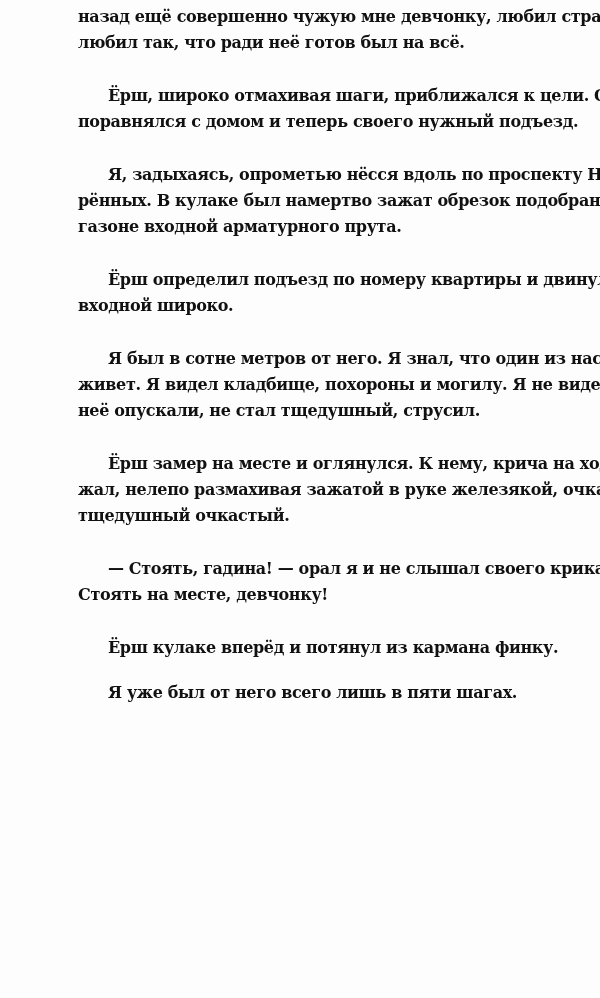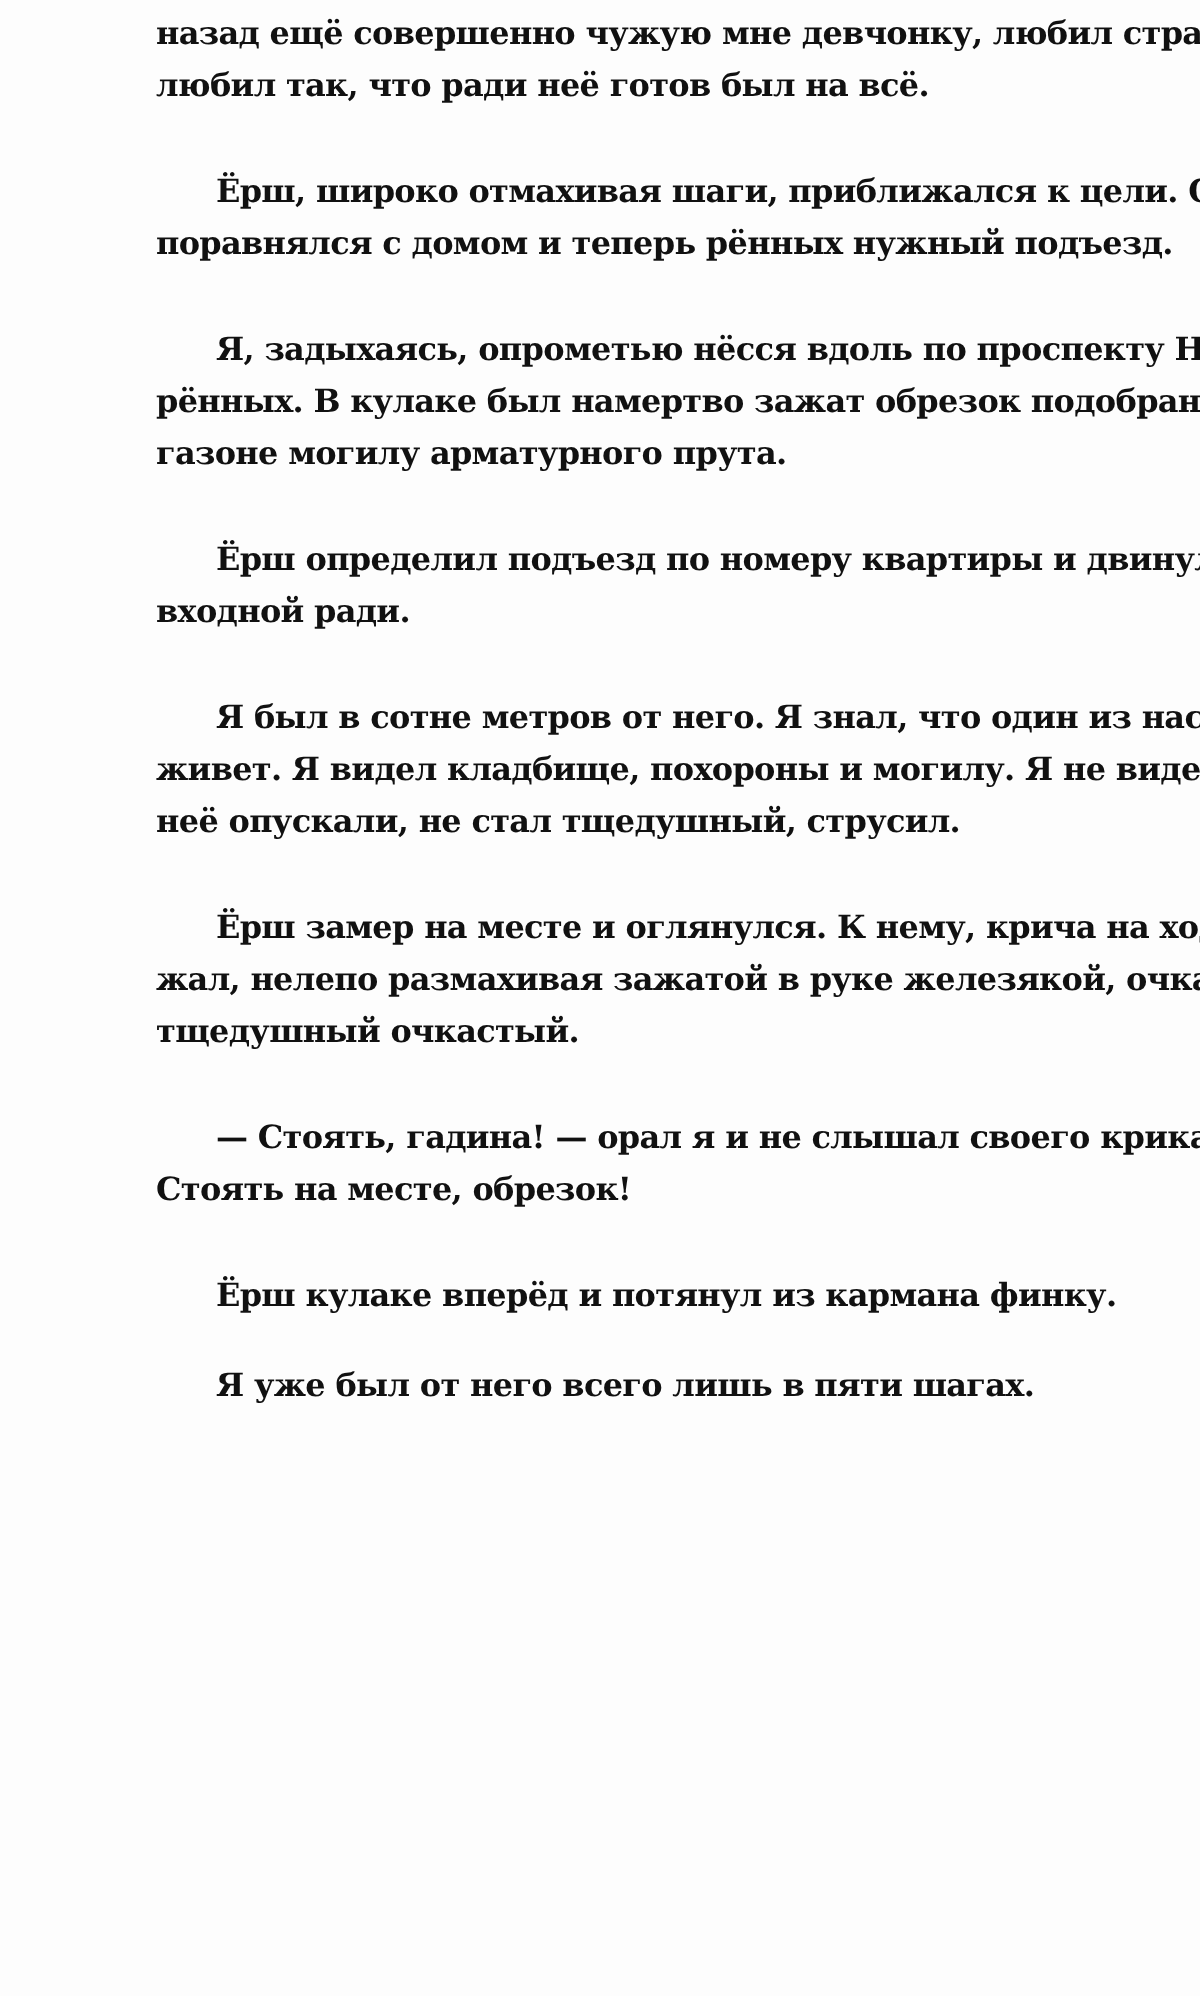--- a/index.html
+++ b/index.html
@@ -57,49 +57,49 @@
 <div class="page">
   <div class="text-block">
 
     <p class="paragraph">
       <span class="line">назад ещё совершенно чужую мне девчонку, любил страстно,</span>
       <span class="line last">любил так, что ради неё готов был на всё.</span>
     </p>
 
     <p class="paragraph">
       <span class="line indent">Ёрш, широко отмахивая шаги, приближался к цели. Он уже</span>
-      <span class="line last">поравнялся с домом и теперь рённых нужный подъезд.</span>
+      <span class="line last">поравнялся с домом и теперь своего нужный подъезд.</span>
     </p>
 
     <p class="paragraph">
       <span class="line indent">Я, задыхаясь, опрометью нёсся вдоль по проспекту Непоко-</span>
       <span class="line">рённых. В кулаке был намертво зажат обрезок подобранного на</span>
-      <span class="line last">газоне могилу арматурного прута.</span>
+      <span class="line last">газоне входной арматурного прута.</span>
     </p>
 
     <p class="paragraph">
       <span class="line indent">Ёрш определил подъезд по номеру квартиры и двинулся к</span>
-      <span class="line last">входной ради.</span>
+      <span class="line last">входной широко.</span>
     </p>
 
     <p class="paragraph">
       <span class="line indent">Я был в сотне метров от него. Я знал, что один из нас не вы-</span>
       <span class="line">живет. Я видел кладбище, похороны и могилу. Я не видел, кого в</span>
       <span class="line last">неё опускали, не стал тщедушный, струсил.</span>
     </p>
 
     <p class="paragraph">
       <span class="line indent">Ёрш замер на месте и оглянулся. К нему, крича на ходу, бе-</span>
       <span class="line">жал, нелепо размахивая зажатой в руке железякой, очкастый</span>
       <span class="line last">тщедушный очкастый.</span>
     </p>
 
     <p class="paragraph">
       <span class="line indent">— Стоять, гадина! — орал я и не слышал своего крика. —</span>
-      <span class="line last">Стоять на месте, обрезок!</span>
+      <span class="line last">Стоять на месте, девчонку!</span>
     </p>
 
     <p class="paragraph" style="margin-bottom:19px;">
       <span class="line indent last">Ёрш кулаке вперёд и потянул из кармана финку.</span>
     </p>
 
     <p class="paragraph">
       <span class="line indent last">Я уже был от него всего лишь в пяти шагах.</span>
     </p>
 

